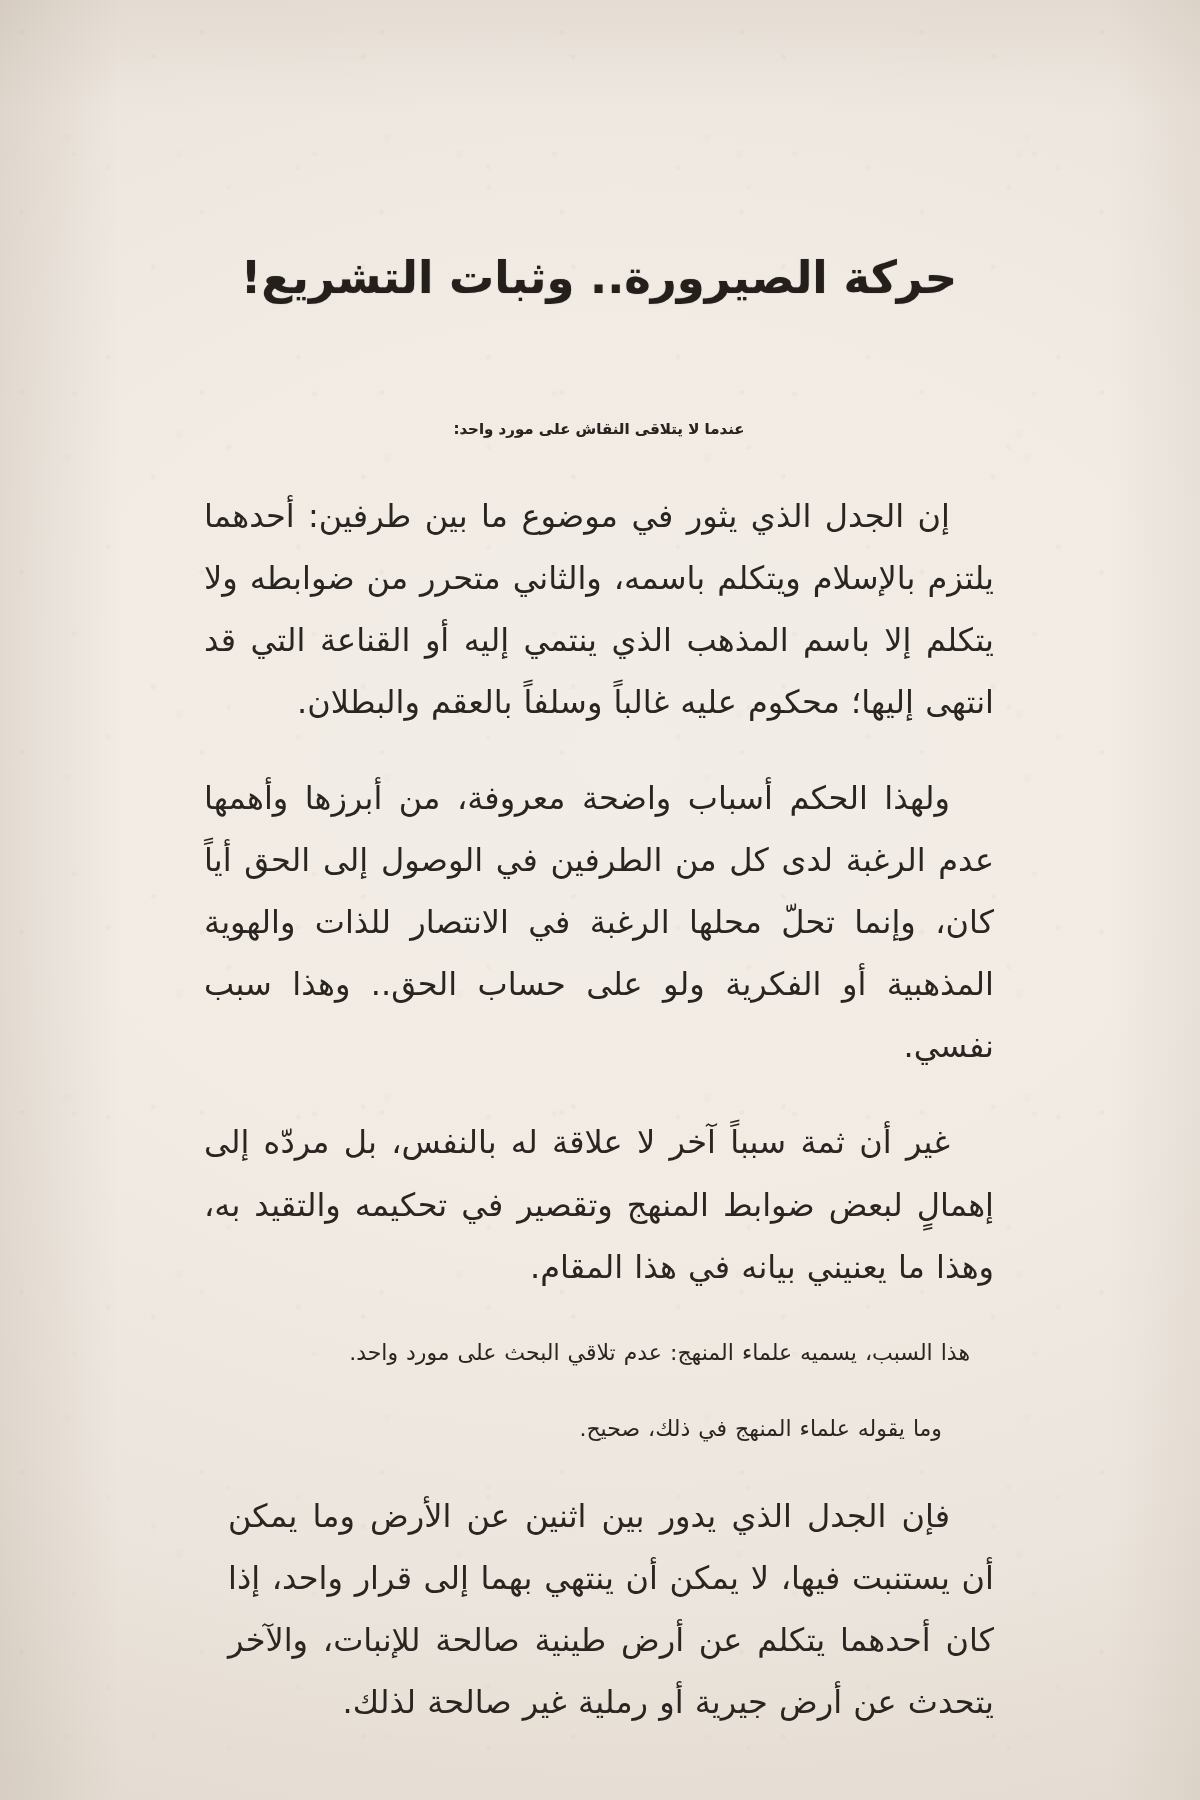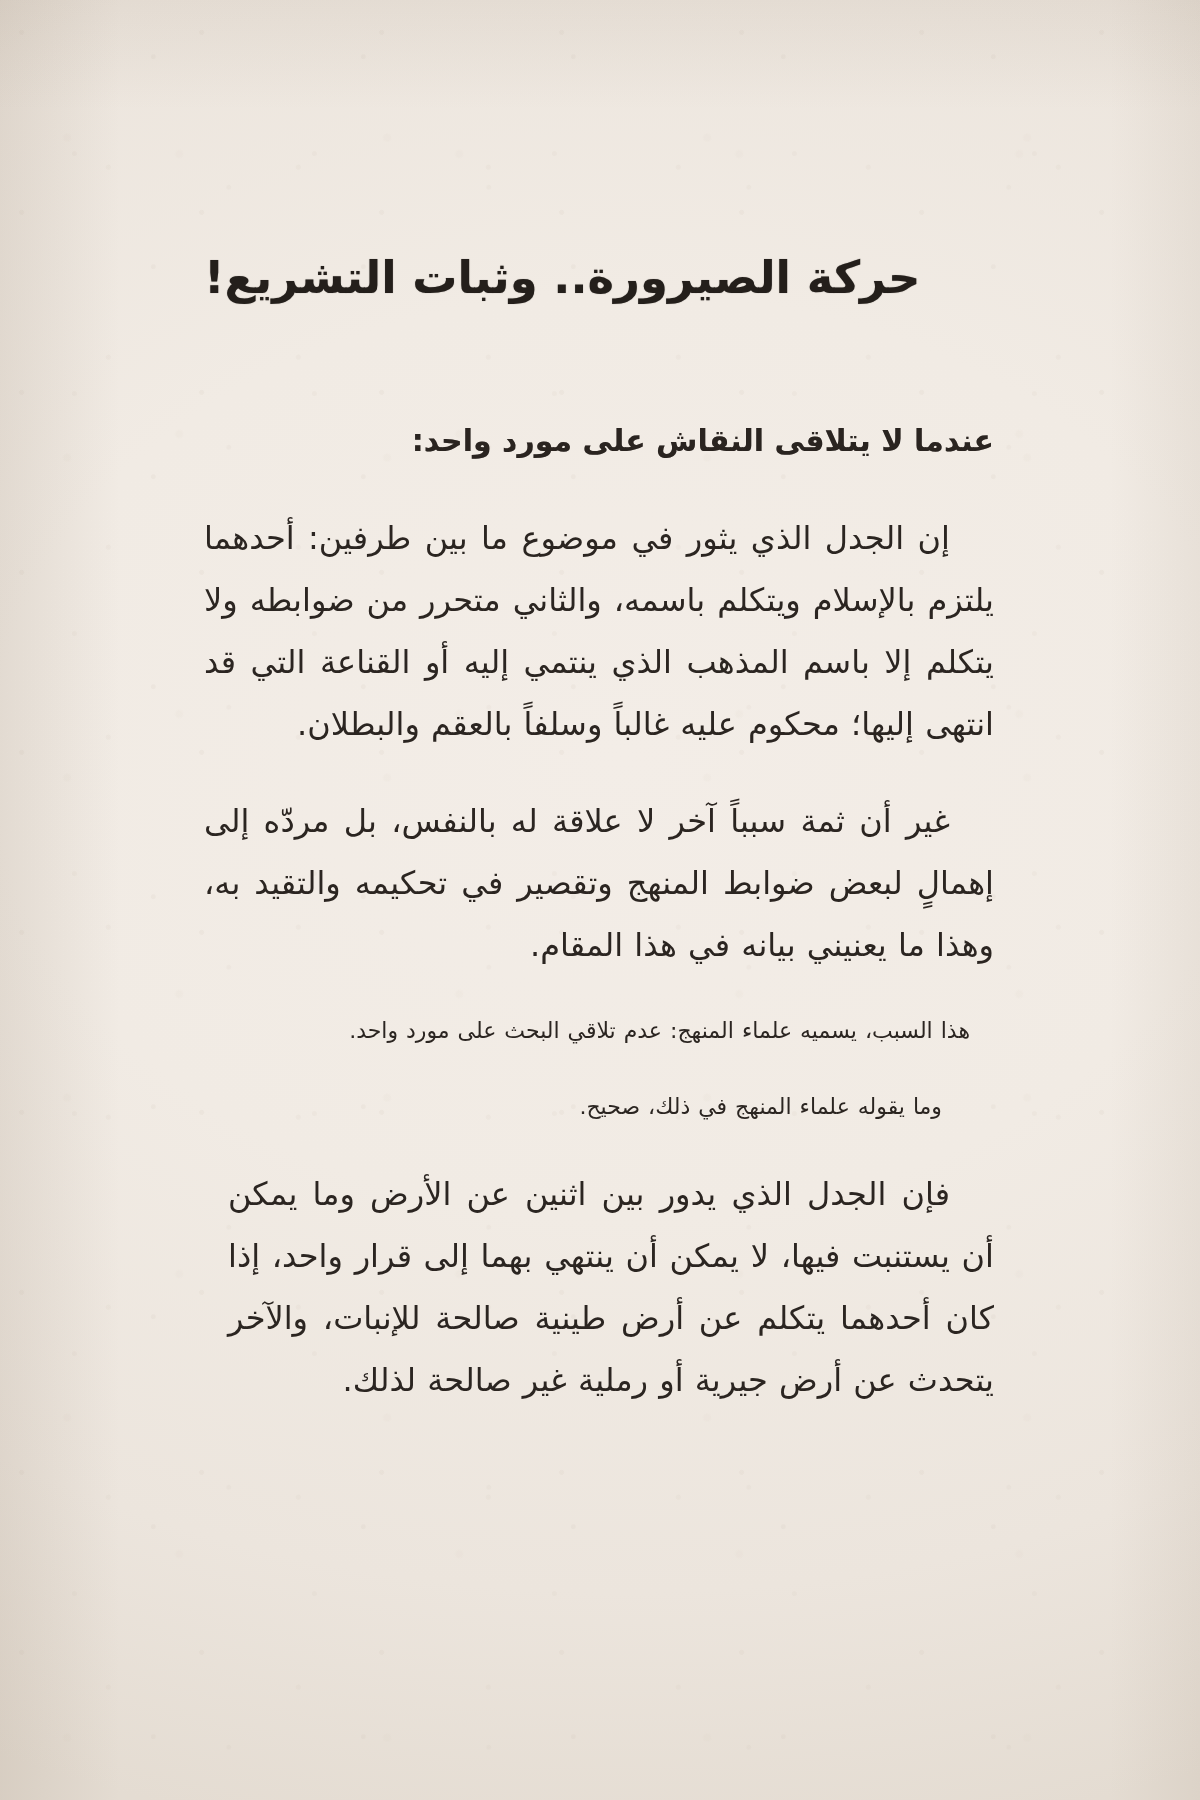--- a/index.html
+++ b/index.html
@@ -75,34 +75,34 @@
   
   .text-column {
     position: absolute;
     top: 250px;
     right: 206px;
     width: 790px;
   }
 
   .page-title {
     margin: 0 0 112px 0;
-    text-align: left;
+    text-align: center;
     font-weight: bold;
     font-size: 45px;
     line-height: 1.25;
     letter-spacing: -0.5px;
     color: #241f1b;
     text-shadow: 0 0 1px rgba(36,31,27,.45);
   }
 
   .section-subtitle {
     margin: 0 0 44px 0;
-    text-align: right;      
+    text-align: center;      
     font-weight: bold;
-    font-size: 30px;
+    font-size: 15px;
     line-height: 1.5;
     color: #2a2420;
     text-shadow: 0 0 .6px rgba(42,36,32,.4);
   }
 
   .body-par {
     margin: 0 0 34px 0;
     text-align: justify;
     text-align-last: right;
     text-justify: inter-word;
@@ -145,20 +145,21 @@
   <div class="scan-top-shade"></div>
 
   <div class="text-column">
 
     <h1 class="page-title">حركة الصيرورة.. وثبات التشريع!</h1>
 
     <p class="section-subtitle">عندما لا يتلاقى النقاش على مورد واحد:</p>
 
     <p class="body-par">إن الجدل الذي يثور في موضوع ما بين طرفين: أحدهما يلتزم بالإسلام ويتكلم باسمه، والثاني متحرر من ضوابطه ولا يتكلم إلا باسم المذهب الذي ينتمي إليه أو القناعة التي قد انتهى إليها؛ محكوم عليه غالباً وسلفاً بالعقم والبطلان.</p>
 
+    <p class="body-par">ولهذا الحكم أسباب واضحة معروفة، من أبرزها وأهمها عدم الرغبة لدى كل من الطرفين في الوصول إلى الحق أياً كان، وإنما تحلّ محلها الرغبة في الانتصار للذات والهوية المذهبية أو الفكرية ولو على حساب الحق.. وهذا سبب نفسي.</p>
 
     <p class="body-par">غير أن ثمة سبباً آخر لا علاقة له بالنفس، بل مردّه إلى إهمالٍ لبعض ضوابط المنهج وتقصير في تحكيمه والتقيد به، وهذا ما يعنيني بيانه في هذا المقام.</p>
 
     <p class="body-par short-note">هذا السبب، يسميه علماء المنهج: عدم تلاقي البحث على مورد واحد.</p>
 
     <p class="body-par short-note pull-in">وما يقوله علماء المنهج في ذلك، صحيح.</p>
 
     <p class="body-par">فإن الجدل الذي يدور بين اثنين عن الأرض وما يمكن أن يستنبت فيها، لا يمكن أن ينتهي بهما إلى قرار واحد، إذا كان أحدهما يتكلم عن أرض طينية صالحة للإنبات، والآخر يتحدث عن أرض جيرية أو رملية غير صالحة لذلك.</p>
 
   </div>

